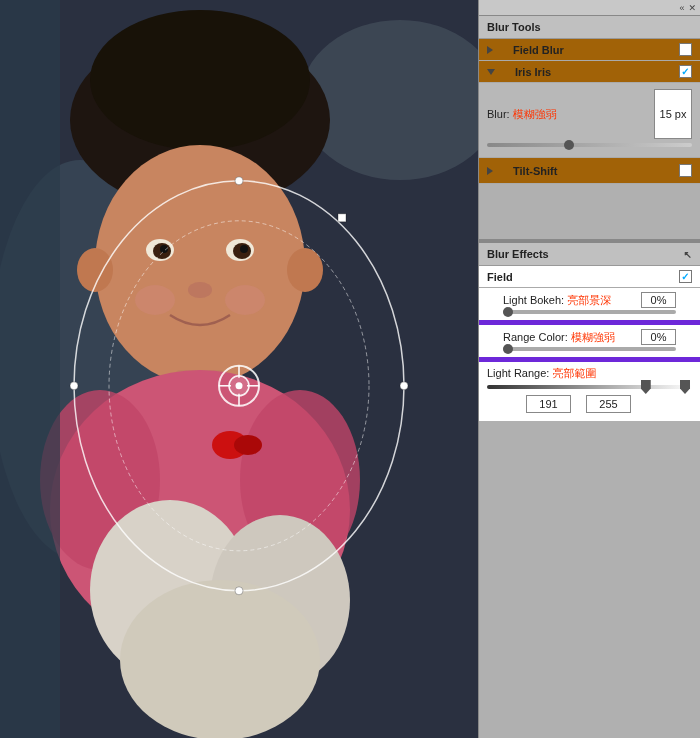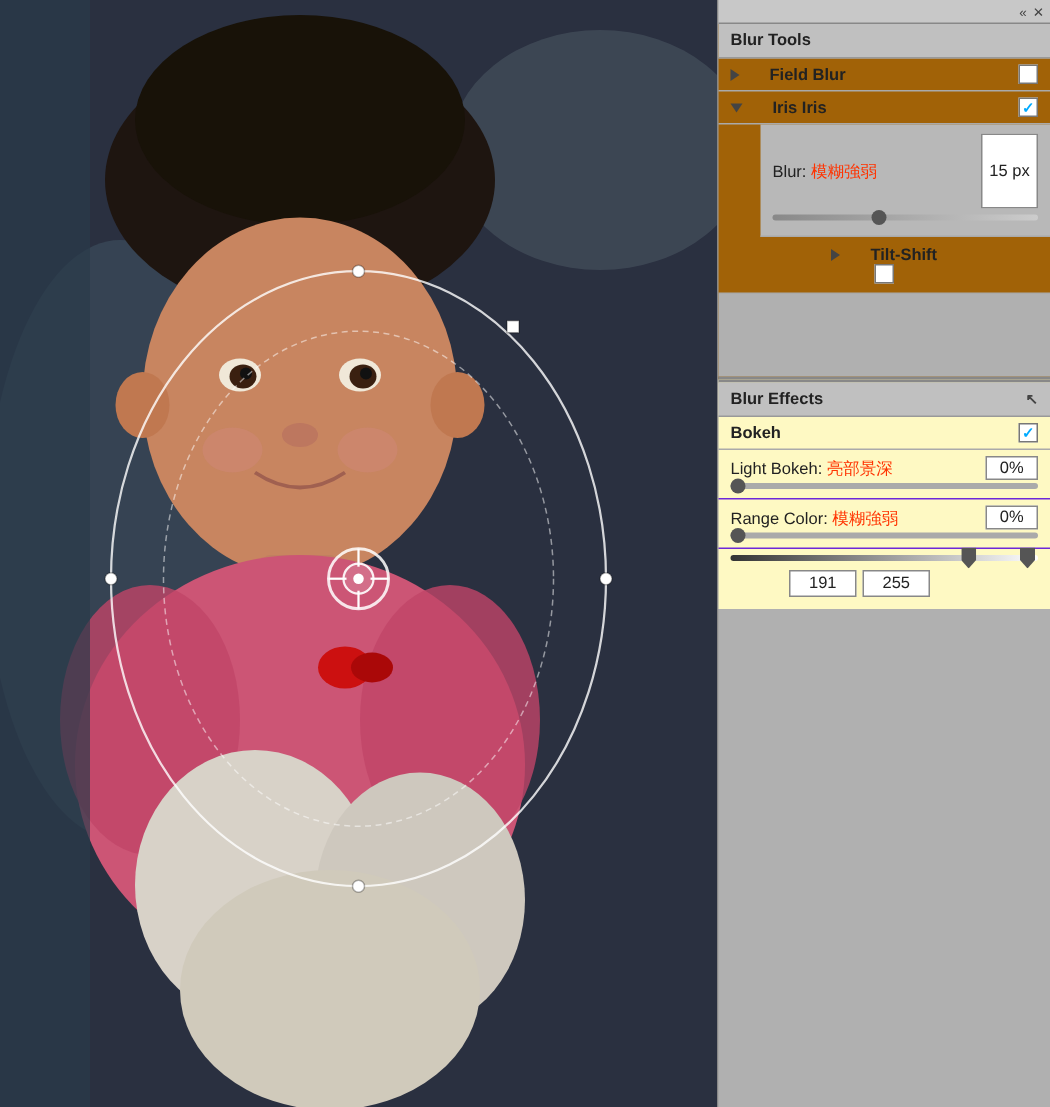--- a/index.html
+++ b/index.html
@@ -172,21 +172,20 @@
       font-size: 10px;
       color: #00aaff;
       font-weight: bold;
     }
 
     
     .iris-expanded {
       background: #b8b8b8;
       padding: 6px 8px 10px;
       border-bottom: 1px solid #aaa;
-      margin-left: 28px;
     }
 
     .blur-row {
       display: flex;
       align-items: center;
       justify-content: space-between;
       margin-bottom: 4px;
     }
 
     .blur-row-label {
@@ -229,26 +228,25 @@
       cursor: pointer;
     }
 
     
     .tilt-shift-item {
       padding: 6px 8px;
       display: flex;
       align-items: center;
       justify-content: space-between;
       border-bottom: 1px solid #aaa;
-      flex-direction: column;
     }
 
     
     .blur-effects-section {
-      background: #fef9c3;
+      background: #ffffff;
       border-top: 2px solid #888;
       flex-shrink: 0;
     }
 
     .effects-header {
       background: #c0c0c0;
       padding: 5px 8px;
       font-weight: bold;
       font-size: 11px;
       color: #222;
@@ -266,22 +264,22 @@
       border-bottom: 1px solid #aaa;
     }
 
     .bokeh-label {
       font-size: 11px;
       font-weight: bold;
       color: #222;
     }
 
     .effect-row {
-      padding: 4px 8px 2px;
-      border-bottom: 1px solid #6d28d9;
+      padding: 4px 24px 2px;
+      border-bottom: 5px solid #6d28d9;
     }
 
     .effect-row-header {
       display: flex;
       align-items: center;
       justify-content: space-between;
       margin-bottom: 2px;
     }
 
     .effect-label {
@@ -361,21 +359,21 @@
       height: 14px;
       background: #555;
       top: -5px;
       right: 2px;
       cursor: pointer;
       clip-path: polygon(0% 0%, 100% 0%, 100% 60%, 50% 100%, 0% 60%);
     }
 
     .light-range-values {
       display: flex;
-      gap: 4px;
+      gap: 15px;
       padding-left: 39px;
     }
 
     .lr-value-box {
       background: white;
       border: 1px solid #888;
       padding: 2px 4px;
       font-size: 11px;
       color: #222;
       width: 45px;
@@ -553,21 +551,21 @@
   </div>
 
   <div class="blur-effects-section">
     <div class="effects-header">
       <span>Blur Effects</span>
 
       <span style="font-size:10px;color:#444;">↖</span>
     </div>
 
     <div class="bokeh-row">
-      <span class="bokeh-label">Bokeh</span>
+      <span class="bokeh-label">Field</span>
       <div class="checkbox checked"></div>
     </div>
 
     <div class="effect-row">
       <div class="effect-row-header">
         <span class="effect-label">
           <span>Light Bokeh:</span>
           <span class="blur-chinese">亮部景深</span>
         </span>
         <div class="value-box-small">0%</div>
@@ -584,20 +582,26 @@
           <span class="blur-chinese">模糊強弱</span>
         </span>
         <div class="value-box-small">0%</div>
       </div>
       <div class="slider-track-full">
         <div class="slider-thumb-left"></div>
       </div>
     </div>
 
     <div class="light-range-section">
+      <div class="light-range-header">
+        <span class="light-range-label">
+          <span>Light Range:</span>
+          <span class="blur-chinese">亮部範圍</span>
+        </span>
+      </div>
       <div class="light-range-track">
         <div class="lr-thumb-left" style="left:75%;"></div>
         <div class="lr-thumb-right"></div>
       </div>
       <div class="light-range-values">
         <div class="lr-value-box">191</div>
         <div class="lr-value-box">255</div>
       </div>
     </div>
 

